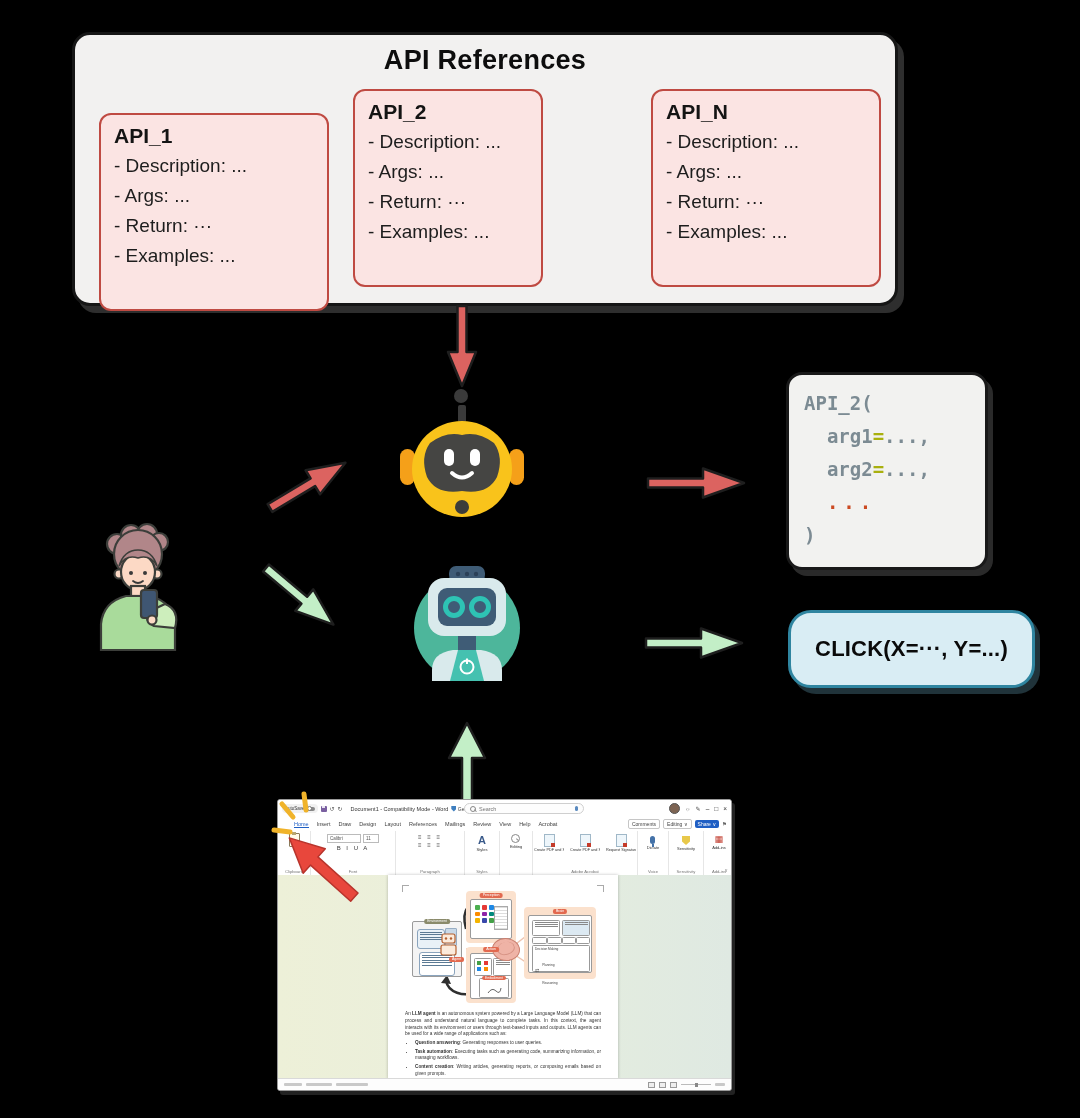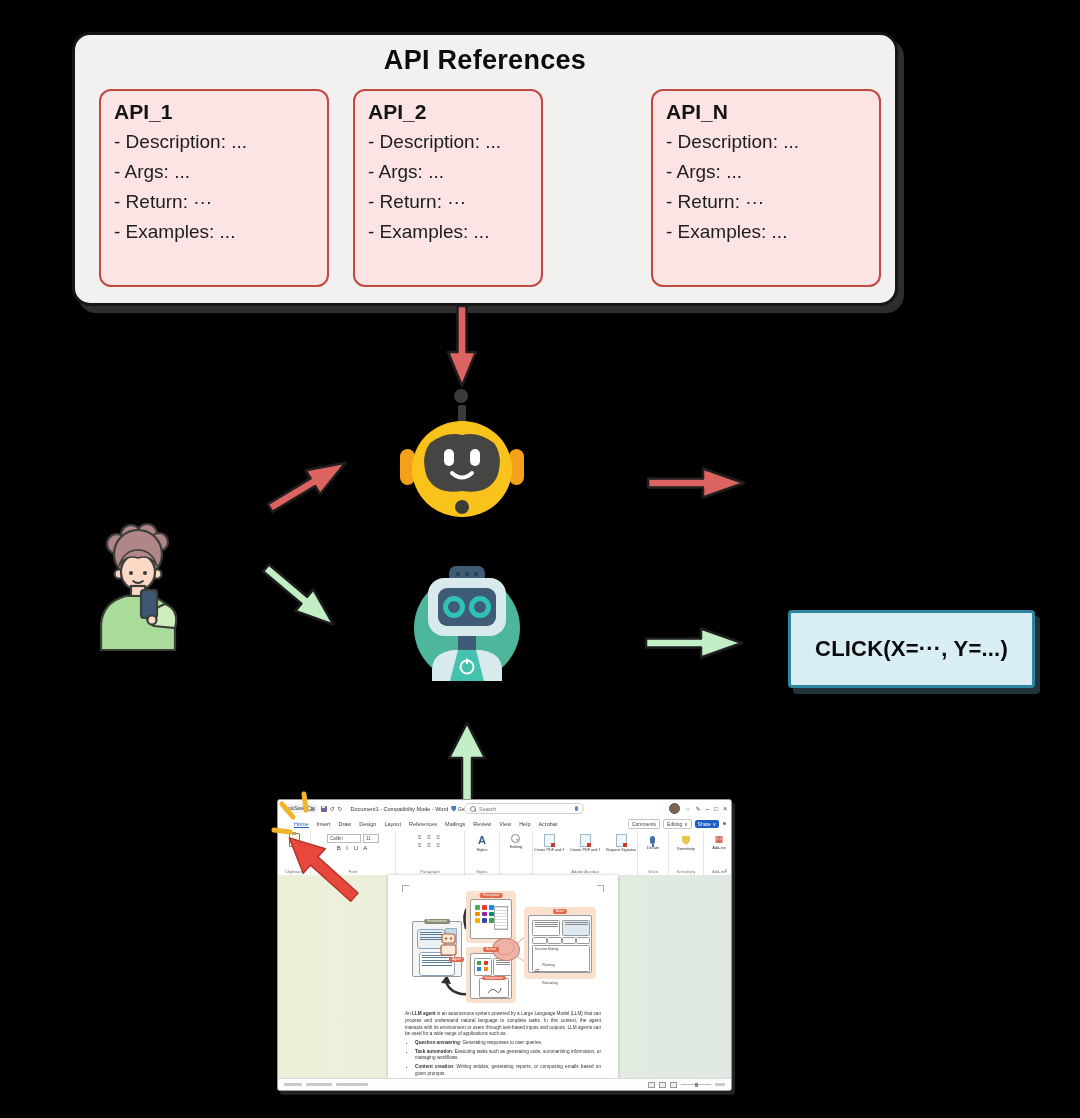--- a/index.html
+++ b/index.html
@@ -7,34 +7,34 @@
           font-family:"Liberation Sans",sans-serif;}
 
   
   .api-panel{position:absolute;left:72px;top:32px;width:820px;height:268px;
     background:#f2f1f0;border:3px solid #161616;border-radius:18px;
     box-shadow:6px 7px 0 #2e2e2e;}
   .api-title{position:absolute;left:0;right:0;top:10px;text-align:center;
     font-size:27px;font-weight:bold;color:#0d0d0d;letter-spacing:.3px;}
   .api-card{position:absolute;top:54px;width:230px;height:198px;box-sizing:border-box;
     background:#fbe4e3;border:2px solid #bf4a42;border-radius:12px;padding:9px 13px;}
-  .api-card.c1{left:24px;} .api-card.c2{left:278px;width:190px;} .api-card.c3{left:576px;}
+  .api-card.c1{left:24px;margin-top:24px;} .api-card.c2{left:278px;width:190px;} .api-card.c3{left:576px;}
   .api-card h3{margin:0 0 3px 0;font-size:21px;color:#141414;}
   .api-card .ln{font-size:19px;color:#1d1d1d;line-height:1.58;}
 
   
   .code-box{position:absolute;left:786px;top:372px;width:202px;height:198px;box-sizing:border-box;
     background:#f2f2f0;border:3px solid #191919;border-radius:16px;
     box-shadow:5px 6px 0 #2a2a2a;padding:12px 15px;
     font-family:"DejaVu Sans Mono",monospace;font-size:19px;font-weight:bold;
     color:#7c8b93;line-height:33px;white-space:pre;}
   .code-box .eq{color:#a9b00e;}
   .code-box .rdots{color:#cb4a22;letter-spacing:5px;}
   .click-box{position:absolute;left:788px;top:610px;width:247px;height:78px;box-sizing:border-box;
-    background:#d9edf4;border:3.5px solid #2f85a0;border-radius:4px;
+    background:#d9edf4;border:3.5px solid #2f85a0;border-radius:23px;
     box-shadow:5px 6px 0 #20333a;display:flex;align-items:center;justify-content:center;}
   .click-box span{font-size:22px;font-weight:800;color:#0a0a0a;letter-spacing:.2px;}
 
   .dot-antenna{position:absolute;left:454px;top:389px;width:14px;height:14px;border-radius:50%;
     background:#3a3a3a;}
   svg{position:absolute;overflow:visible;}
   .arr{stroke:#1e1e1e;stroke-width:2.5;stroke-linejoin:round;}
 
   
   .word{position:absolute;left:277px;top:799px;width:453px;height:290px;background:#fff;
@@ -246,20 +246,25 @@
       <path d="M15,130 L15,104 Q17,82 40,76 L64,76 Q87,82 89,104 L89,130 Z" fill="#a9db9b"></path>
       <path d="M89,108 Q94,90 79,84 L62,92 Q58,101 68,106 Z" fill="#cdeebc"></path>
       <rect x="55" y="70" width="16" height="28" rx="3" fill="#3f5672"></rect>
       <circle cx="66" cy="100" r="4.5" fill="#fcd9c5"></circle>
     </g>
     <circle cx="45" cy="53" r="2" fill="#3a3a3a"></circle>
     <circle cx="59" cy="53" r="2" fill="#3a3a3a"></circle>
     <path d="M47,61 Q52,65 57,61" stroke="#3a3a3a" stroke-width="1.8" fill="none" stroke-linecap="round"></path>
   </svg>
 
+  <div class="code-box"><span>API_2(</span>
+<span>  arg1</span><span class="eq">=</span><span>...,</span>
+<span>  arg2</span><span class="eq">=</span><span>...,</span>
+  <span class="rdots">...</span>
+<span>)</span></div>
 
   <div class="click-box">
     <span>CLICK(X=···, Y=...)</span>
   </div>
 
   <div class="word">
 
     <div class="wtitle">
       <div class="autosave">
         <span>AutoSave</span>

